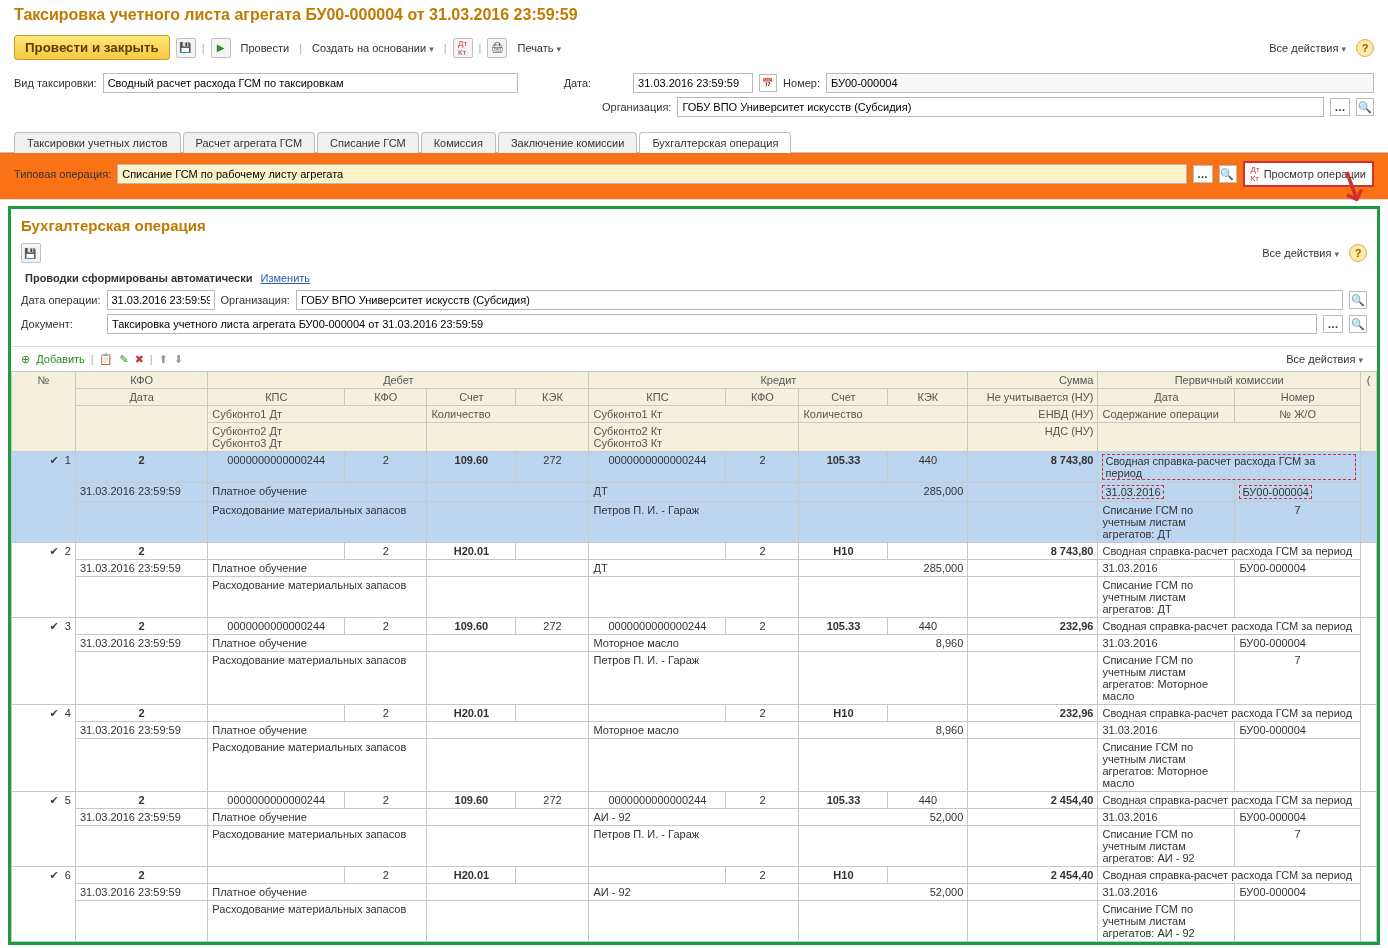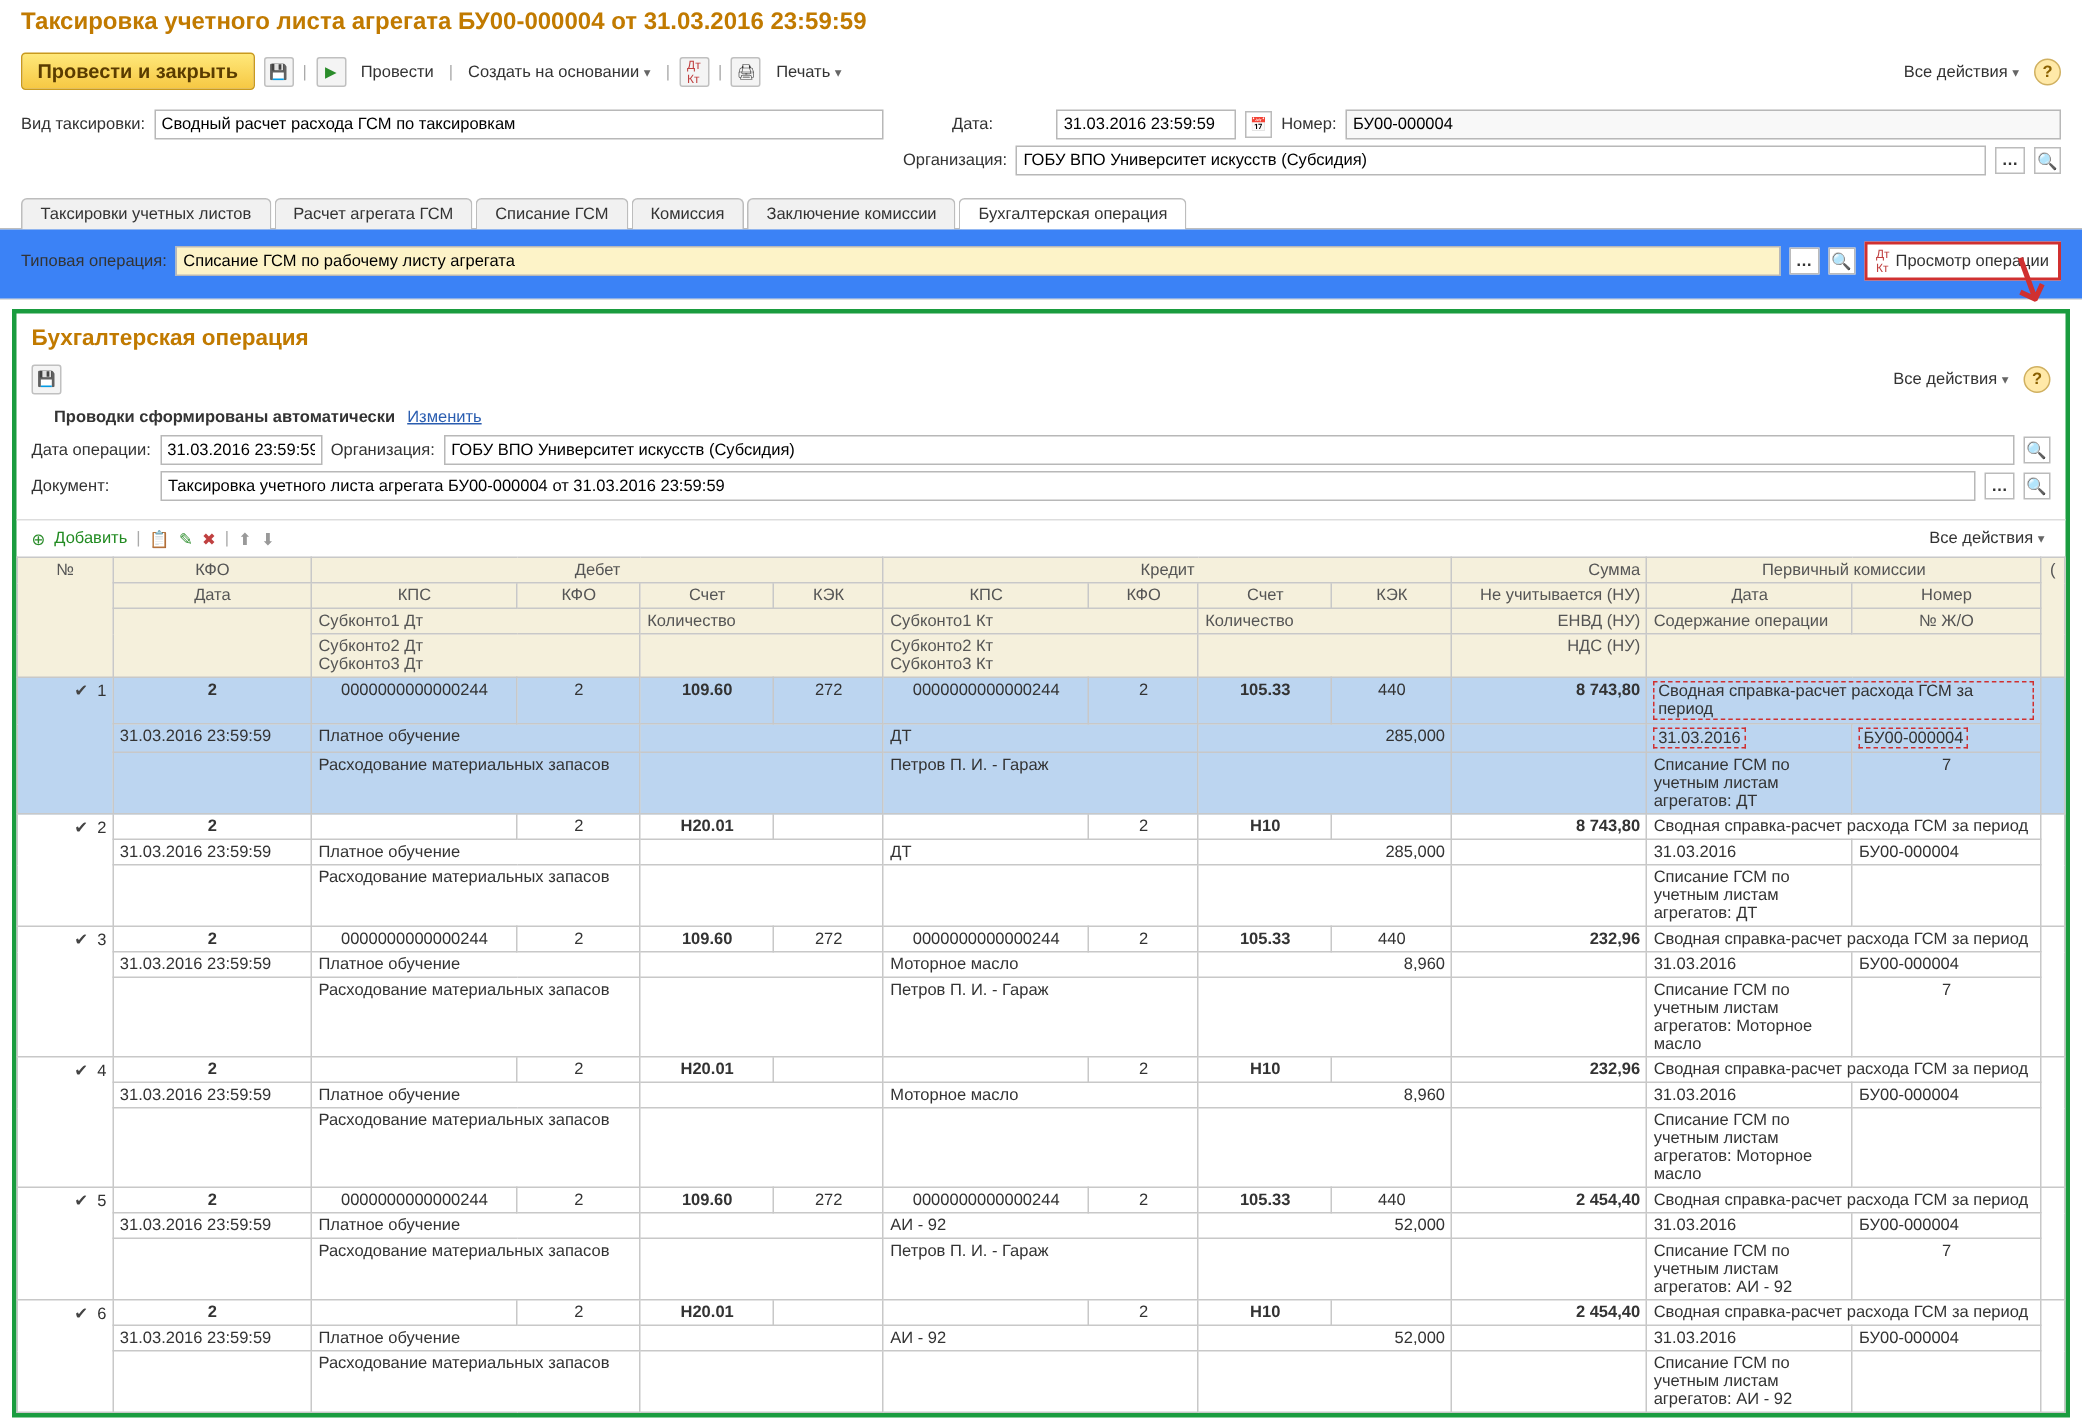--- a/index.html
+++ b/index.html
@@ -23,21 +23,21 @@
 .readonly{background:#f8f8f8}
 .tabs{display:flex;padding:0 14px;border-bottom:1px solid #bdbdbd;gap:2px;margin-top:6px}
 .tab{border:1px solid #bdbdbd;border-bottom:none;border-radius:4px 4px 0 0;padding:4px 12px;background:#f1f1f1;cursor:pointer;position:relative;top:1px}
 .tab.active{background:#fff;font-weight:normal}
 .panel{padding:8px 14px;border-bottom:1px solid #ddd}
 .highlight-box{border:2px solid #d03030;padding:2px 6px;display:inline-flex;align-items:center;gap:4px;cursor:pointer;background:#fff}
 .arrow{position:absolute;color:#d03030;font-size:42px;transform:rotate(25deg);left:1335px;top:160px;pointer-events:none}
 .section{border:3px solid #1a9c3f;margin:6px 8px;position:relative}
 .section-hdr{padding:8px 10px;border-bottom:1px solid #ddd}
 .section-title{color:#c17a00;font-size:15px;font-weight:bold;margin-bottom:6px}
-.auto-note{display:flex;align-items:center;gap:8px;margin:6px 15px}
+.auto-note{display:flex;align-items:center;gap:8px;margin:6px 4px}
 .link{color:#2a5db0;cursor:pointer;text-decoration:underline}
 .tbl-toolbar{display:flex;align-items:center;gap:6px;padding:4px 10px}
 .add-link{color:#228b22;cursor:pointer}
 .tbl{width:100%;border-collapse:collapse}
 .tbl th,.tbl td{border:1px solid #c8c8c8;padding:2px 4px;font-weight:normal;text-align:left;vertical-align:top;font-size:11px}
 .tbl th{background:#f5f0dc;color:#555;text-align:center}
 .tbl .c{text-align:center}
 .tbl .r{text-align:right}
 .row-sel td{background:#bcd5f0}
 .check{color:#444}
@@ -71,21 +71,21 @@
       <span class="tlink"><span>Печать</span> <span class="dd">▾</span></span>
       <div class="spacer"></div>
       <span class="tlink"><span>Все действия</span> <span class="dd">▾</span></span>
       <span class="help">?</span>
     </div>
   </div>
 
   <div class="fields">
     <div class="frow">
       <span class="lbl">Вид таксировки:</span>
-      <input class="inp" style="width: 486px;" value="Сводный расчет расхода ГСМ по таксировкам">
+      <input class="inp" style="width: 415px;" value="Сводный расчет расхода ГСМ по таксировкам">
       <span style="width:34px"></span>
       <span class="lbl">Дата:</span>
       <span style="width:30px"></span>
       <input class="inp" style="width: 120px;" value="31.03.2016 23:59:59">
       <span class="datecal">📅</span>
       <span class="lbl">Номер:</span>
       <input class="inp fill readonly" value="БУ00-000004" style="">
     </div>
     <div class="frow">
       <span style="width:582px"></span>
@@ -98,21 +98,21 @@
 
   <div class="tabs">
     <div class="tab">Таксировки учетных листов</div>
     <div class="tab">Расчет агрегата ГСМ</div>
     <div class="tab">Списание ГСМ</div>
     <div class="tab">Комиссия</div>
     <div class="tab">Заключение комиссии</div>
     <div class="tab active">Бухгалтерская операция</div>
   </div>
 
-  <div class="panel" style="position:relative;background:#3b82f6">
+  <div class="panel" style="position:relative;background:#f97316">
     <div class="frow">
       <span class="lbl">Типовая операция:</span>
       <input class="inp yellow fill" value="Списание ГСМ по рабочему листу агрегата" style="">
       <span class="ellips">…</span>
       <span class="mag">🔍</span>
       <span class="highlight-box">
         <span style="font-size:8px;color:#c04040">Дт<br>Кт</span>
         <span>Просмотр операции</span>
       </span>
     </div>

